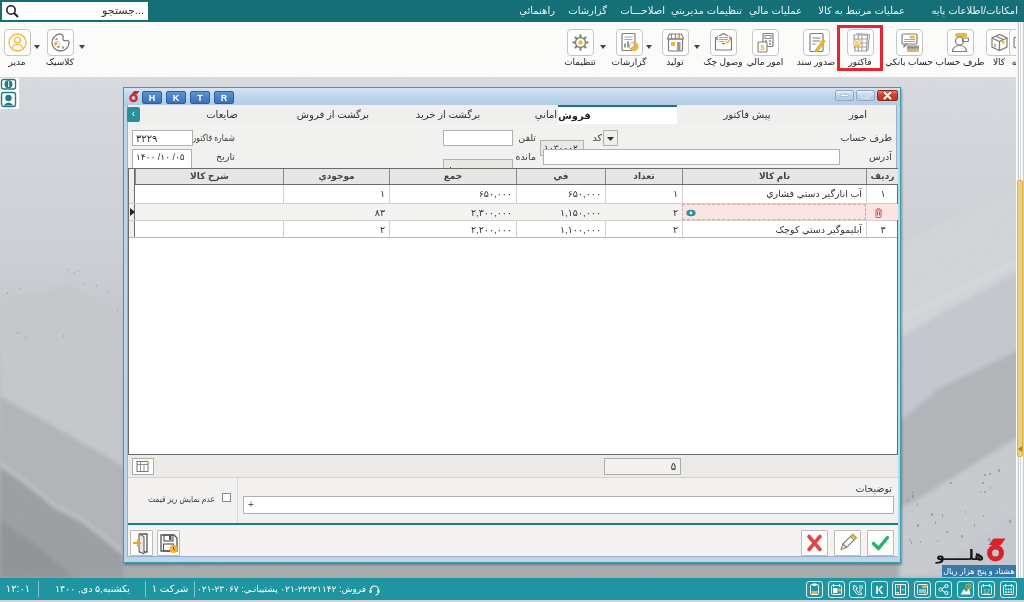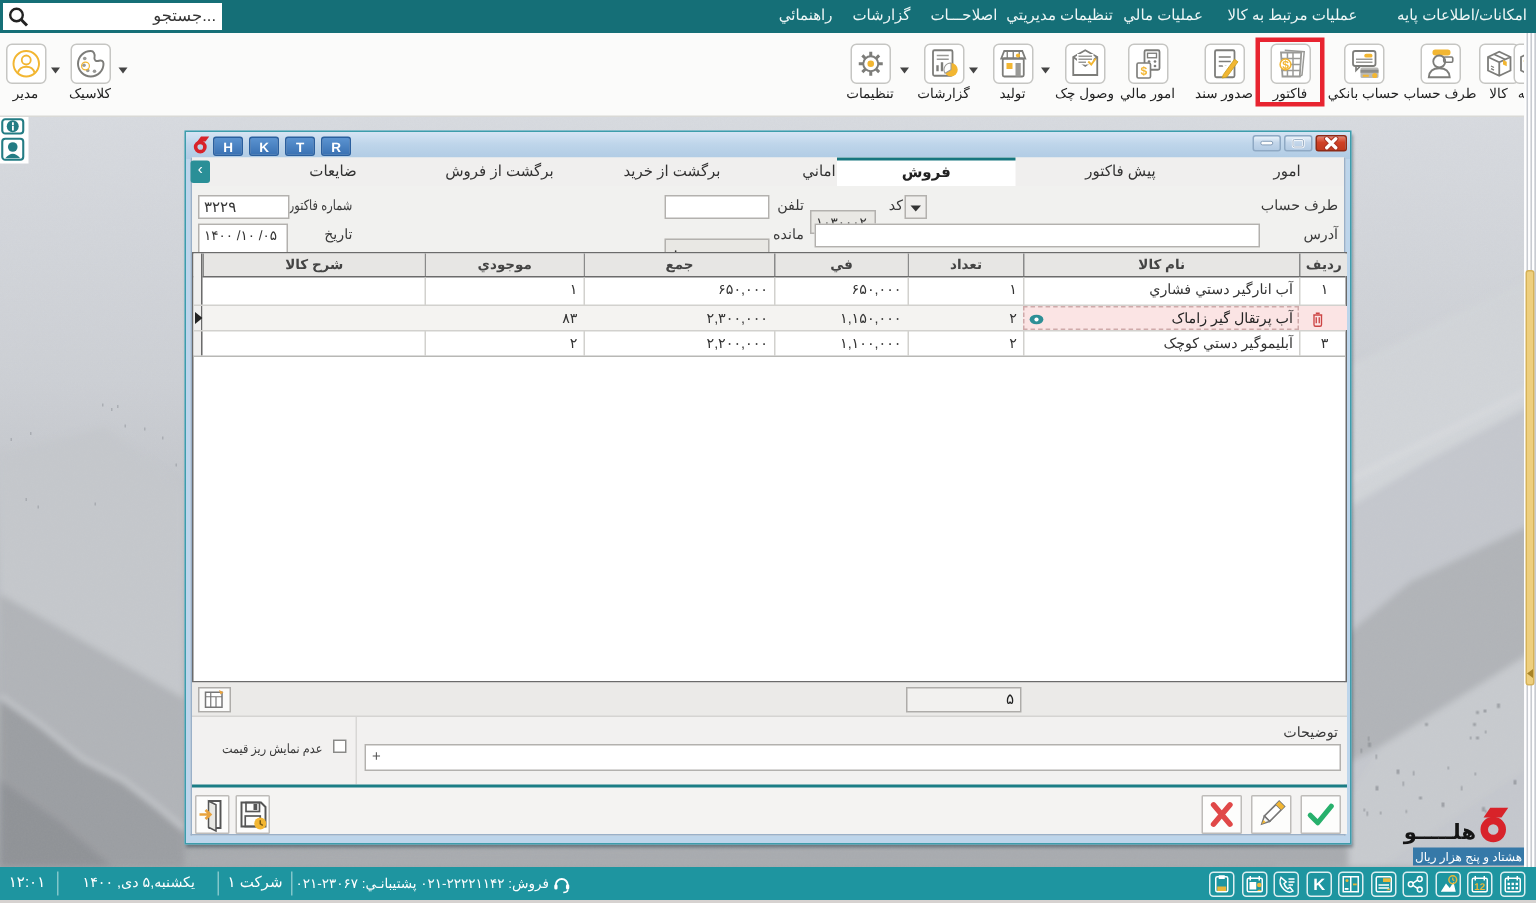--- a/index.html
+++ b/index.html
@@ -31,21 +31,21 @@
 #titlebar{position:absolute;left:0;top:0;width:100%;height:18px;
   background:linear-gradient(#d6e4f4,#bed5ea 45%,#b0cbe4);}
 .hktr{position:absolute;top:3px;width:20px;height:13px;border:1px solid #2a5f9e;border-radius:2px;
   background:linear-gradient(#5b93d0,#3a72b4);color:#fff;font-size:9px;font-weight:bold;text-align:center;line-height:12px;}
 .wbtn{position:absolute;top:2px;width:19px;height:11px;border:1px solid #8fa9c4;border-radius:2px;
   background:linear-gradient(#eaf2fa,#c3d6ea 45%,#b3cbe3);}
 #wclose{background:linear-gradient(#e8836e,#cf4026 45%,#c03a20);border-color:#8e2a16;}
 #winner{position:absolute;left:3px;top:17px;width:770px;height:452px;background:#f1f1ef;border:1px solid #9ab0c8;border-top:none;}
 #tabbar{position:absolute;left:0;top:0;width:100%;height:19px;background:#f0efee;}
 .tab{position:absolute;top:0;width:100px;height:19px;font-size:10px;color:#333;text-align:center;line-height:19px;}
-#tabactive{position:absolute;left:430px;top:0;width:119px;height:19px;background:#fff;border-top:2px solid #17767e;font-weight:bold;font-size:10px;text-align:center;line-height:17px;color:#222;}
+#tabactive{position:absolute;left:430px;top:0;width:119px;height:19px;background:#fff;border-top:2px solid #17767e;font-weight:bold;font-size:10px;text-align:left;line-height:17px;color:#222;}
 #tabback{position:absolute;left:-1px;top:2px;width:13px;height:15px;background:#2a8f97;border-radius:2px;color:#fff;font-size:10px;text-align:center;line-height:14px;}
 .flabel{position:absolute;font-size:9.5px;color:#3a3a3a;white-space:nowrap;}
 .field{position:absolute;background:#fff;border:1px solid #b3b1ae;font-size:10px;color:#333;white-space:nowrap;}
 .fgray{background:#e9e8e4;margin-top:10px;}
 #grid{position:absolute;left:0px;top:63px;width:770px;height:287px;background:#fff;border:1px solid #6b6b6b;}
 .gh{position:absolute;top:0;height:15px;background:#e7e6e4;border-left:1px solid #8a8a8a;font-size:9px;font-weight:bold;color:#444;text-align:center;line-height:15px;}
 .gcol{position:absolute;top:16px;width:1px;background:#d2d1ce;height:52px;}
 .grow{position:absolute;left:0;right:0;height:1px;background:#d2d1ce;}
 .gcell{position:absolute;font-size:9.5px;color:#333;white-space:nowrap;height:17px;line-height:17px;}
 #gutter{position:absolute;left:0;top:0;width:6px;height:68px;background:#f0efee;border-right:1px solid #6b6b6b;}
@@ -394,21 +394,20 @@
    <div style="position:absolute;left:553px;top:35px;width:184px;height:16px;border:1px dashed #cfaaaa;"></div>
    <div class="gcell" dir="rtl" style="left:741px;top:16px;width:26px;text-align:center;">۱</div>
    <div class="gcell" style="left:557px;top:16px;width:176px;text-align:right;">آب انارگیر دستي فشاري</div>
    <div class="gcell" style="left:480px;top:16px;width:69px;text-align:right;">۱</div>
    <div class="gcell" style="left:391px;top:16px;width:81px;text-align:right;">۶۵۰,۰۰۰</div>
    <div class="gcell" style="left:264px;top:16px;width:119px;text-align:right;">۶۵۰,۰۰۰</div>
    <div class="gcell" style="left:158px;top:16px;width:98px;text-align:right;">۱</div>
    <svg width="11" height="11" style="position:absolute;left:744px;top:38px" viewBox="0 0 11 11">
             <path d="M2.5 3 h6 M3 3 v6.5 q0 1 1 1 h3 q1 0 1-1 v-6.5 M4.2 1.8 h2.6 M4.5 4.5 v4 M6.5 4.5 v4" fill="none" stroke="#cd4444" stroke-width="0.9"></path>
           </svg>
-   <div class="gcell" style="left:557px;top:35px;width:176px;text-align:right;color:#222;">آب پرتقال گیر زاماک</div>
    <svg width="10" height="10" style="position:absolute;left:557px;top:39px" viewBox="0 0 10 10">
             <ellipse cx="5" cy="5" rx="4.6" ry="3.2" fill="#2e8f96"></ellipse>
             <circle cx="5" cy="5" r="1.4" fill="#fff"></circle>
           </svg>
    <div class="gcell" style="left:480px;top:35px;width:69px;text-align:right;">۲</div>
    <div class="gcell" style="left:391px;top:35px;width:81px;text-align:right;">۱,۱۵۰,۰۰۰</div>
    <div class="gcell" style="left:264px;top:35px;width:119px;text-align:right;">۲,۳۰۰,۰۰۰</div>
    <div class="gcell" style="left:158px;top:35px;width:98px;text-align:right;">۸۳</div>
    <div class="gcell" dir="rtl" style="left:741px;top:52px;width:26px;text-align:center;">۳</div>
    <div class="gcell" style="left:557px;top:52px;width:176px;text-align:right;">آبلیموگیر دستي کوچک</div>

